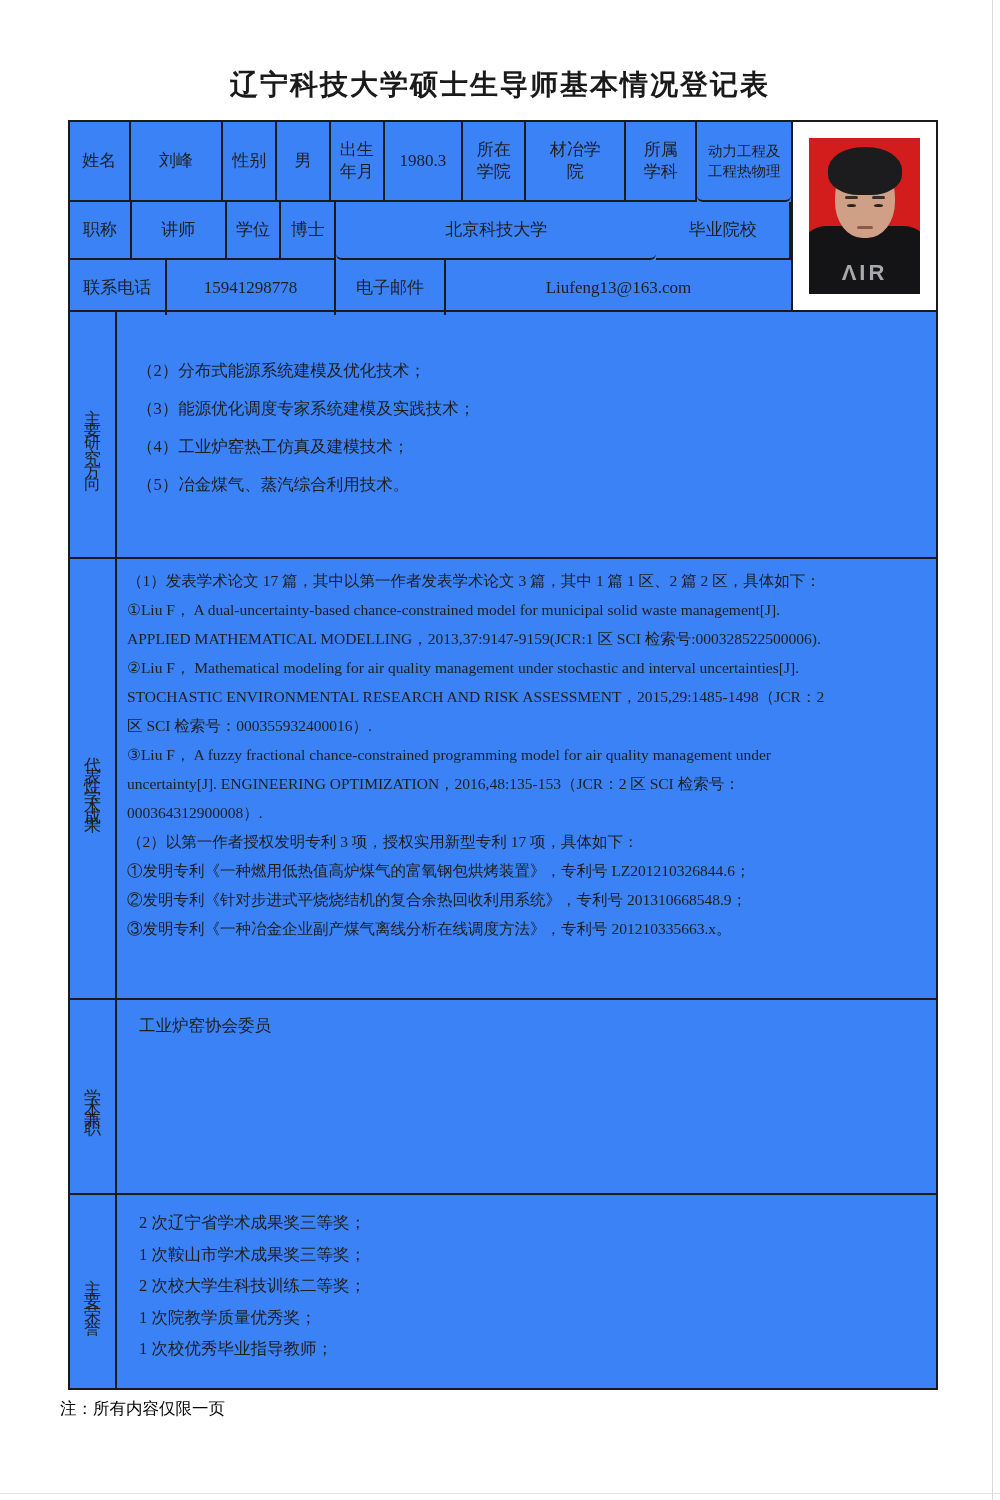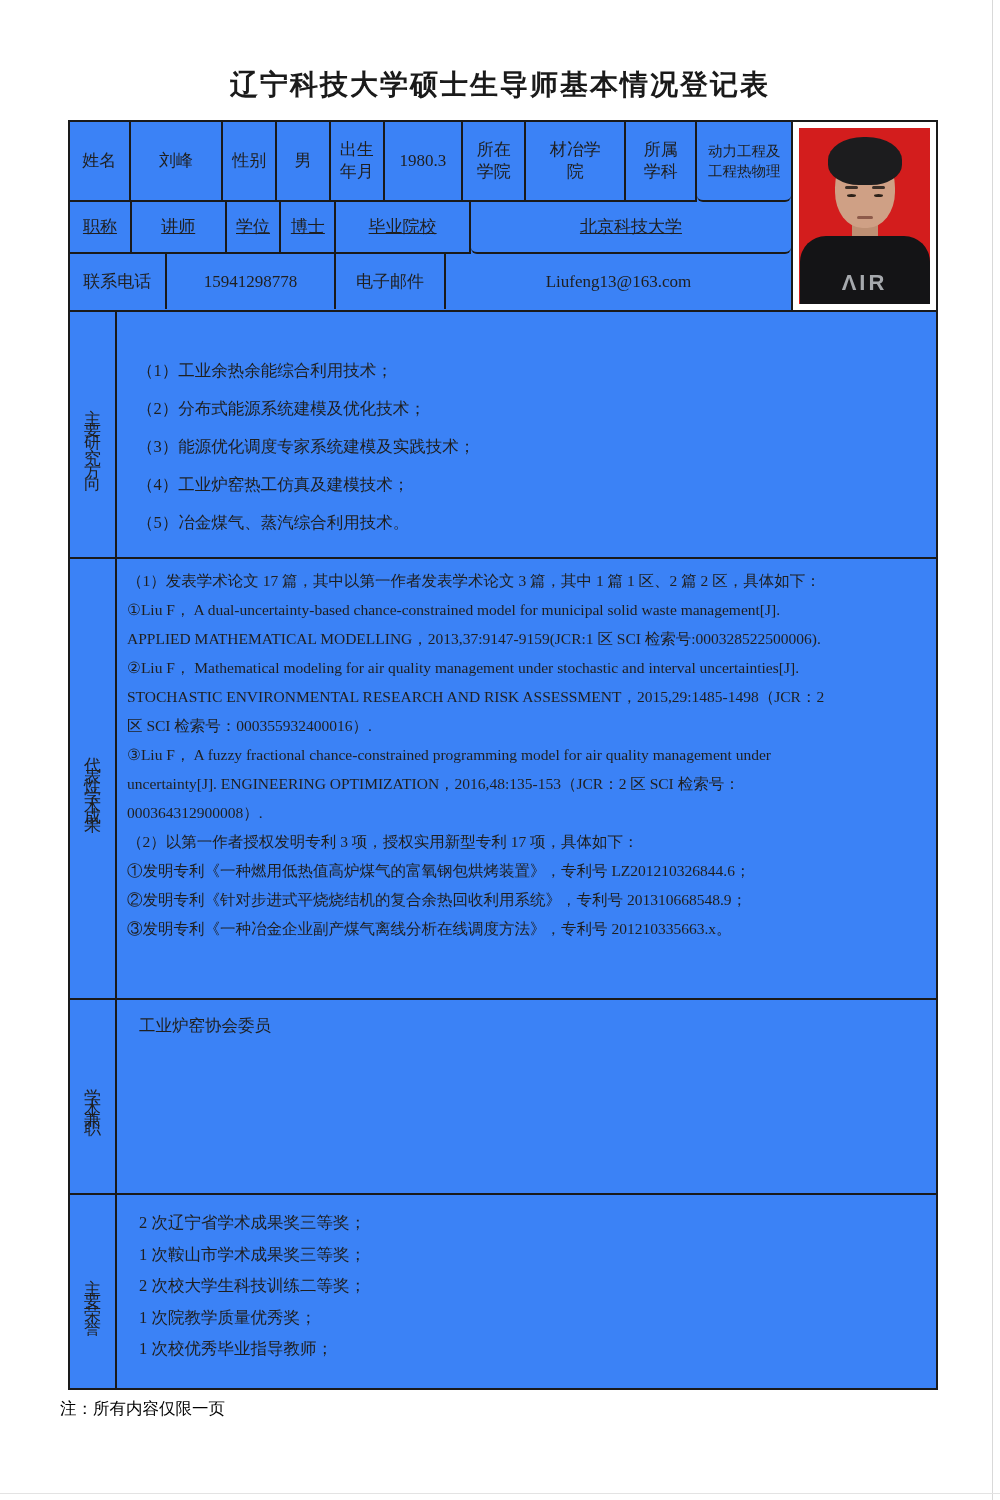--- a/index.html
+++ b/index.html
@@ -22,34 +22,34 @@
     position:absolute; left:68px; top:120px; width:870px; box-sizing:border-box;
     border:2px solid #1a1a1a; background:#3b82f6;
   }
   .reg-table * { box-sizing:border-box; }
 
   
   .hdr { display:flex; height:188px; }
   .hdr-left { width:723px; border-right:2px solid #1a1a1a; }
   .hrow { display:flex; }
   .hrow-1 { height:80px; }
-  .hrow-2 { height:52px;text-decoration:underline; }
+  .hrow-2 { height:58px; }
   .hrow-3 { height:55px; }
   .hrow-1 .cell, .hrow-2 .cell { border-bottom:2px solid #1a1a1a; }
   .cell {
     border-right:2px solid #1a1a1a;
     display:flex; align-items:center; justify-content:center;
     text-align:center; font-size:17px; line-height:22px; padding:2px;
   }
   .cell.last { border-right:none;border-radius:6px; }
   .pre { white-space:pre-line; }
   .small-cn { font-size:14.5px; line-height:20px; }
 
   
-  .photo-cell { width:169px; height:188px; padding:6px; background:#fff; }
+  .photo-cell { width:169px; height:188px; padding:16px; background:#fff; }
   .photo { position:relative; width:100%; height:100%; background:#d31d1d; overflow:hidden; }
   .photo .hair   { position:absolute; left:50%; top:9px;  width:74px; height:48px; margin-left:-37px; background:#1c1c1e; border-radius:48% 48% 42% 42%; z-index:4; }
   .photo .face   { position:absolute; left:50%; top:22px; width:60px; height:78px; margin-left:-30px; background:#cfa085; border-radius:48% 48% 46% 46%; z-index:3; }
   .photo .brow-l { position:absolute; left:50%; top:58px; width:13px; height:3px; margin-left:-20px; background:#3a2d26; border-radius:2px; z-index:5; }
   .photo .brow-r { position:absolute; left:50%; top:58px; width:13px; height:3px; margin-left:7px;  background:#3a2d26; border-radius:2px; z-index:5; }
   .photo .eye-l  { position:absolute; left:50%; top:66px; width:9px; height:3px; margin-left:-18px; background:#2c2119; border-radius:50%; z-index:5; }
   .photo .eye-r  { position:absolute; left:50%; top:66px; width:9px; height:3px; margin-left:9px;  background:#2c2119; border-radius:50%; z-index:5; }
   .photo .mouth  { position:absolute; left:50%; top:88px; width:16px; height:3px; margin-left:-8px; background:#8d5a4a; border-radius:2px; z-index:5; }
   .photo .neck   { position:absolute; left:50%; top:92px; width:26px; height:22px; margin-left:-13px; background:#bd8f73; z-index:1; }
   .photo .shirt  { position:absolute; left:50%; bottom:0; width:130px; height:68px; margin-left:-65px; background:#141416; border-radius:26px 26px 0 0; z-index:2; }
@@ -121,22 +121,22 @@
           <div class="cell pre" style="width:73px">所属
 学科</div>
           <div class="cell pre small-cn last" style="width:96px">动力工程及
 工程热物理</div>
         </div>
         <div class="hrow hrow-2">
           <div class="cell" style="width:62px">职称</div>
           <div class="cell" style="width:95px">讲师</div>
           <div class="cell" style="width:55px">学位</div>
           <div class="cell" style="width:55px">博士</div>
+          <div class="cell last" style="width:321px">北京科技大学</div>
           <div class="cell" style="width:135px">毕业院校</div>
-          <div class="cell last" style="width:321px">北京科技大学</div>
         </div>
         <div class="hrow hrow-3">
           <div class="cell" style="width:97px">联系电话</div>
           <div class="cell" style="width:170px">15941298778</div>
           <div class="cell" style="width:110px">电子邮件</div>
           <div class="cell last" style="width:346px">Liufeng13@163.com</div>
         </div>
       </div>
       <div class="photo-cell">
         <div class="photo">
@@ -152,21 +152,20 @@
           <div class="mouth"></div>
         </div>
       </div>
     </div>
 
     <div class="section sec-research">
       <div class="sec-label">
         <span>主要研究方向</span>
       </div>
       <div class="sec-body">
-        <div class="research-line">（1）工业余热余能综合利用技术；</div>
         <div class="research-line">（2）分布式能源系统建模及优化技术；</div>
         <div class="research-line">（3）能源优化调度专家系统建模及实践技术；</div>
         <div class="research-line">（4）工业炉窑热工仿真及建模技术；</div>
         <div class="research-line">（5）冶金煤气、蒸汽综合利用技术。</div>
       </div>
     </div>
 
     <div class="section sec-achievements">
       <div class="sec-label">
         <span>代表性学术成果</span>

